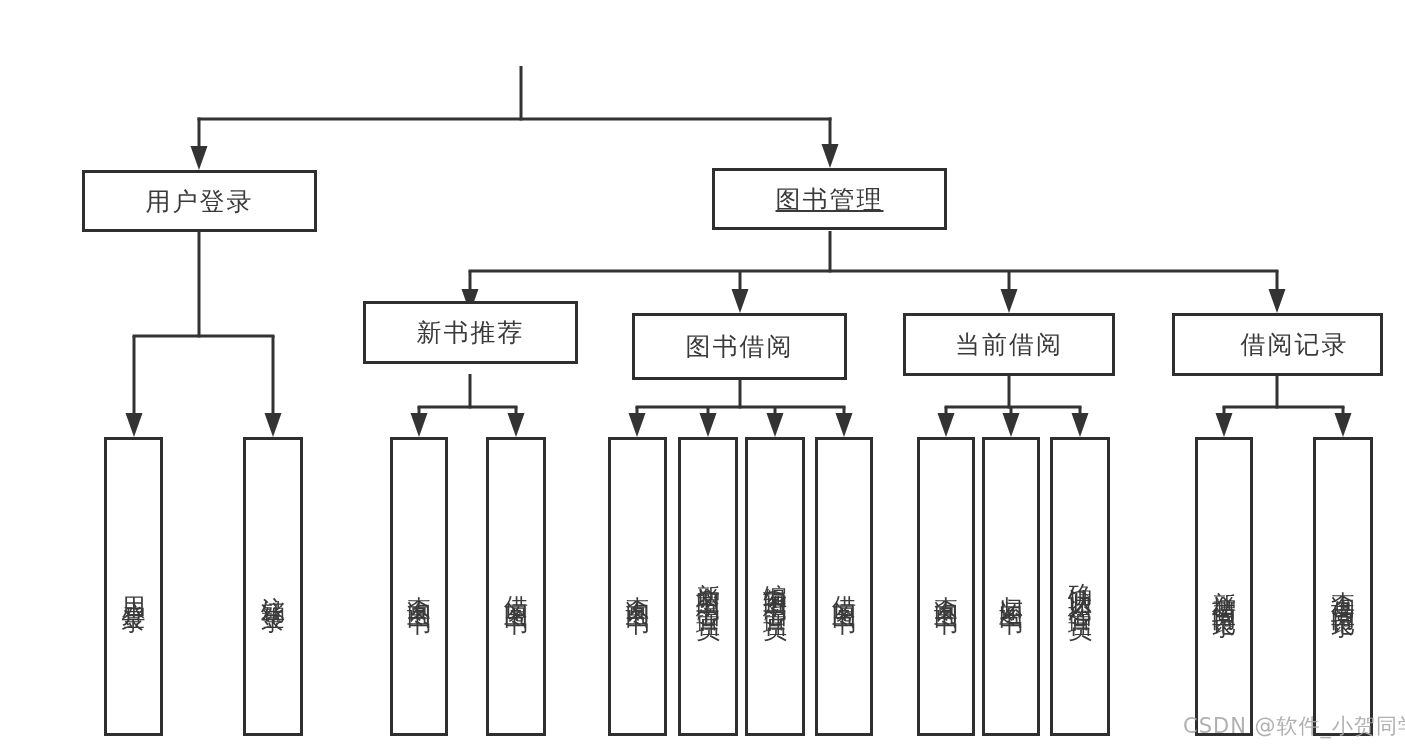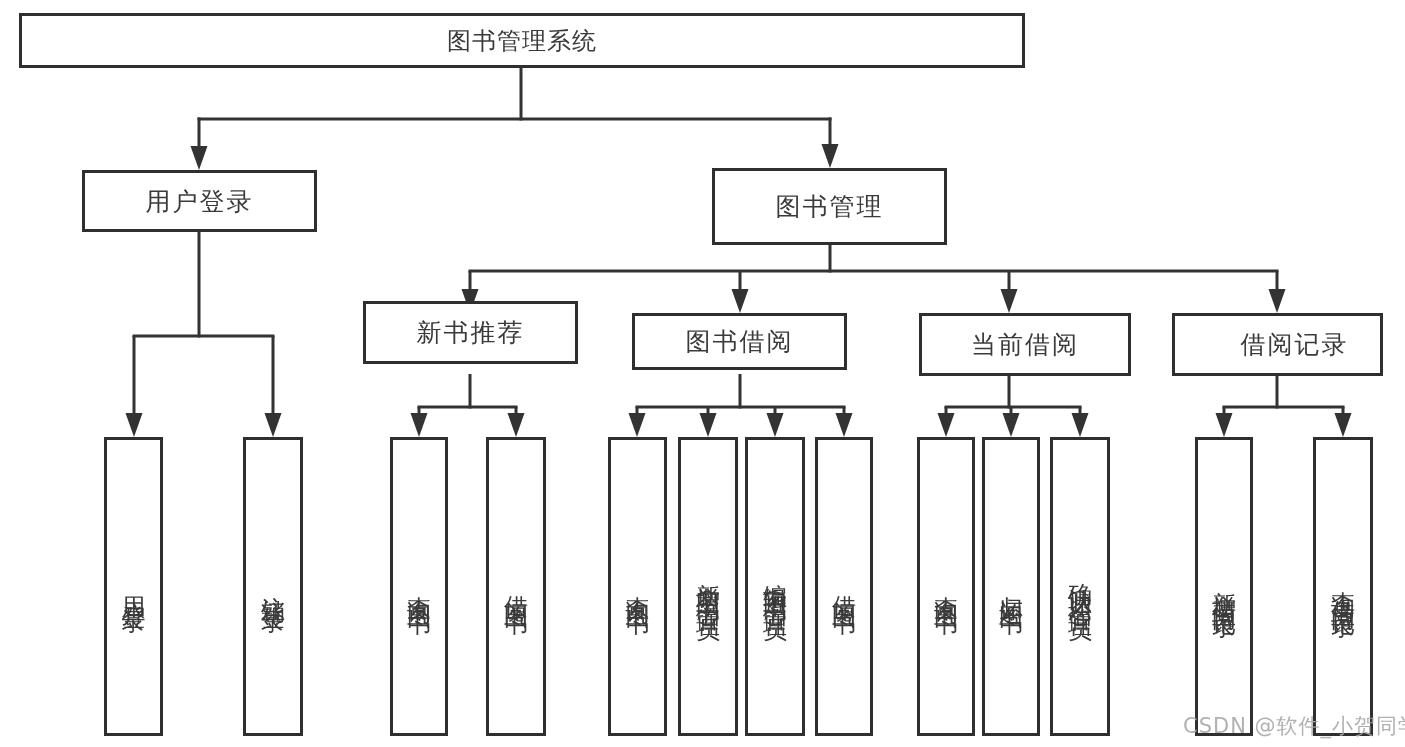--- a/index.html
+++ b/index.html
@@ -57,24 +57,24 @@
   .node.leaf .lbl {
     writing-mode: vertical-rl;
     font-size: 24px;
     letter-spacing: 5px;
     line-height: 1;
     white-space: nowrap;
   }
   
   .root   { left: 19px;  top: 13px;  width: 1006px; height: 55px; }
   .l2a    { left: 82px;  top: 170px; width: 235px;  height: 62px; }
-  .l2b    { left: 712px; top: 168px; width: 235px;  height: 77px; }
+  .l2b    { left: 712px; top: 168px; width: 235px;  height: 62px; text-decoration: underline; }
   .l3a    { left: 363px; top: 301px; width: 215px;  height: 63px; }
-  .l3b    { left: 632px; top: 313px; width: 215px;  height: 57px; }
-  .l3c    { left: 903px; top: 313px; width: 212px;  height: 63px; margin-left: 16px; }
+  .l3b    { left: 632px; top: 313px; width: 215px;  height: 67px; }
+  .l3c    { left: 903px; top: 313px; width: 212px;  height: 63px; }
   .l3d    { left: 1172px;top: 313px; width: 211px;  height: 63px; padding-left: 34px; }
   .lf0  { left: 104px;  width: 59px; }
   .lf1  { left: 243px;  width: 60px; }
   .lf2  { left: 390px;  width: 58px; }
   .lf3  { left: 486px;  width: 60px; }
   .lf4  { left: 608px;  width: 59px; }
   .lf5  { left: 678px;  width: 60px; }
   .lf6  { left: 745px;  width: 60px; }
   .lf7  { left: 815px;  width: 58px; }
   .lf8  { left: 917px;  width: 58px; }
@@ -153,23 +153,20 @@
     <polygon points="1071.5,413 1088.5,413 1080,437"></polygon>
 
     <line x1="1277" y1="374" x2="1277" y2="408.5"></line>
     <line x1="1222.5" y1="407" x2="1344.5" y2="407"></line>
     <line x1="1224" y1="407" x2="1224" y2="423"></line>
     <line x1="1343" y1="407" x2="1343" y2="423"></line>
     <polygon points="1215.5,413 1232.5,413 1224,437"></polygon>
     <polygon points="1334.5,413 1351.5,413 1343,437"></polygon>
   </svg>
 
-  <div class="node root">
-    <span class="lbl">图书管理系统</span>
-  </div>
 
   <div class="node l2a">
     <span class="lbl">用户登录</span>
   </div>
   <div class="node l2b">
     <span class="lbl">图书管理</span>
   </div>
 
   <div class="node l3a">
     <span class="lbl">新书推荐</span>

